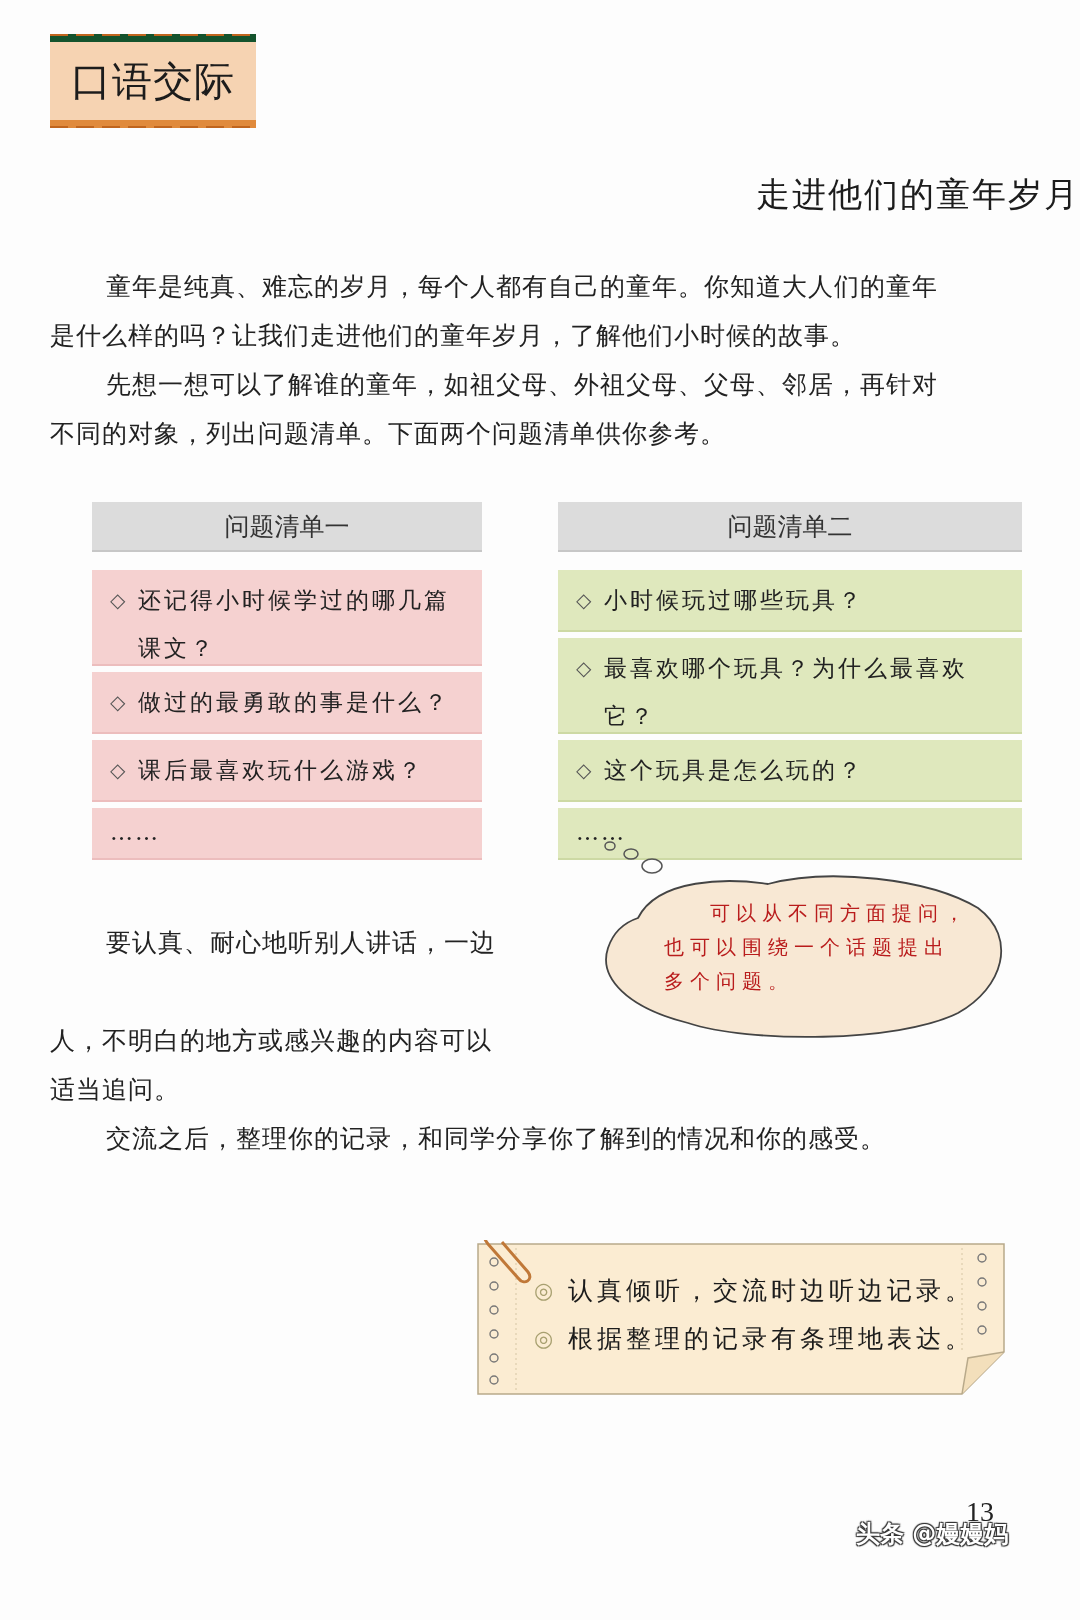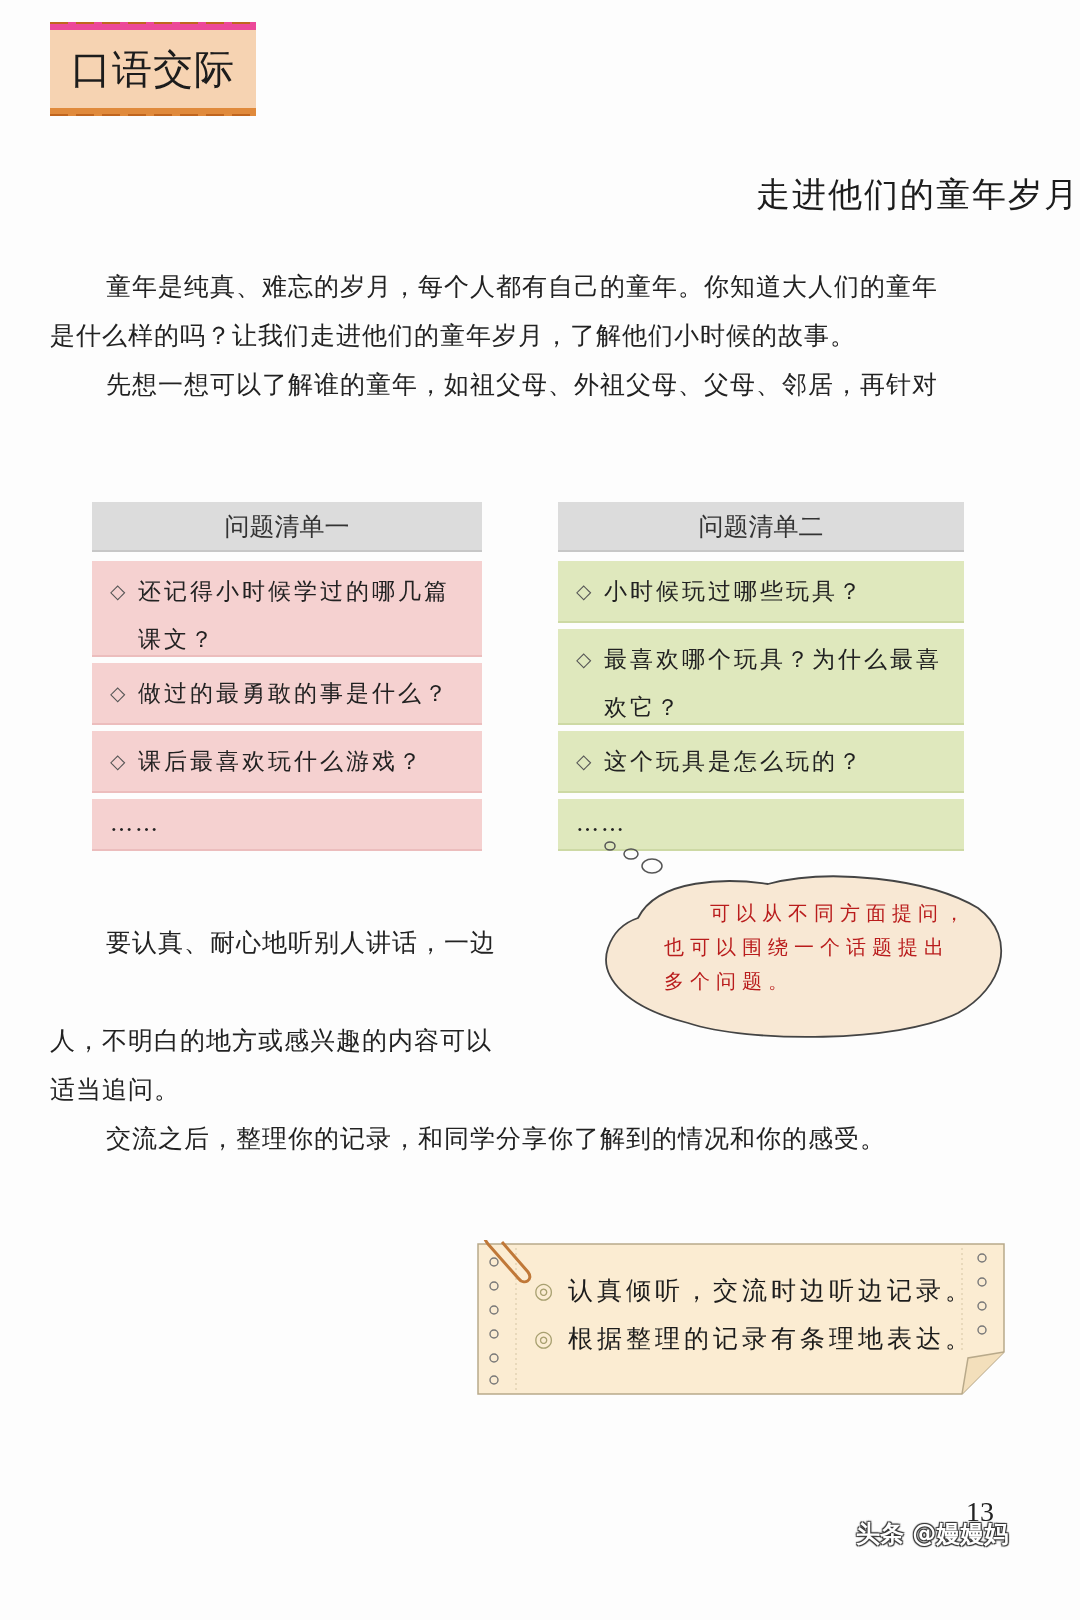--- a/index.html
+++ b/index.html
@@ -1,22 +1,22 @@
 <!DOCTYPE html>
 <html><head>
 <meta charset="utf-8">
 <style>
   * { box-sizing: border-box; margin: 0; padding: 0; }
   html, body { width: 1080px; height: 1620px; background: #fdfdfd; overflow: hidden; }
   body { position: relative; font-family: "DejaVu Serif", "Liberation Serif", serif; color: #222; }
 
   .section-tag {
-    position: absolute; left: 50px; top: 22px; width: 206px; height: 94px;
+    position: absolute; left: 50px; top: 34px; width: 206px; height: 94px;
     background: #f6d3b2;
-    border-top: 8px solid #ec4899; border-bottom: 8px solid #e08a3c;
+    border-top: 8px solid #14532d; border-bottom: 8px solid #e08a3c;
     display: flex; align-items: center; justify-content: center;
   }
   .section-tag::before, .section-tag::after {
     content: ""; position: absolute; left: 0; right: 0; height: 2px;
     background: repeating-linear-gradient(90deg, #c0651e 0 18px, transparent 18px 26px);
   }
   .section-tag::before { top: -8px; }
   .section-tag::after { bottom: -8px; }
   .section-tag-text { font-size: 40px; letter-spacing: 1px; color: #1c1c1c; }
 
@@ -27,25 +27,25 @@
 
   .para {
     position: absolute; left: 50px; width: 990px;
     font-family: "DejaVu Sans", "Liberation Sans", sans-serif;
     font-size: 25px; line-height: 49px; color: #222; letter-spacing: 1px;
   }
   .para .indent { display: inline-block; width: 56px; }
 
   .qlist { position: absolute; top: 502px; }
   .qlist-1 { left: 92px; width: 390px; }
-  .qlist-2 { left: 558px; width: 406px; }
+  .qlist-2 { left: 558px; width: 464px; }
   .qhead {
     height: 50px; background: #dcdcdc; border-bottom: 2px solid #c7c7c7;
     display: flex; align-items: center; justify-content: center;
-    font-size: 25px; color: #333; margin-bottom: 9px;
+    font-size: 25px; color: #333; margin-bottom: 18px;
   }
   .qitem {
     margin-bottom: 6px; padding: 6px 10px 6px 18px;
     font-family: "DejaVu Serif", serif; font-size: 23px; line-height: 48px; letter-spacing: 3px;
     display: flex;
   }
   .qlist-1 .qitem { background: #f5d1d0; border-bottom: 2px solid #ecbdbd; }
   .qlist-2 .qitem { background: #dfe8bd; border-bottom: 2px solid #cdd9a4; }
   .qbullet { width: 28px; flex: none; color: #555; font-size: 20px; }
   .qitem.dots { height: 52px; letter-spacing: 2px; padding-left: 18px; line-height: 36px; }
@@ -80,20 +80,21 @@
 </div>
 
 <div class="page-title">走进他们的童年岁月</div>
 
 <div class="para" style="top:262px;">
   <span class="indent"></span><span>童年是纯真、难忘的岁月，每个人都有自己的童年。你知道大人们的童年</span><br>
   <span>是什么样的吗？让我们走进他们的童年岁月，了解他们小时候的故事。</span>
 </div>
 <div class="para" style="top:360px;">
   <span class="indent"></span><span>先想一想可以了解谁的童年，如祖父母、外祖父母、父母、邻居，再针对</span><br>
+  <span>不同的对象，列出问题清单。下面两个问题清单供你参考。</span>
 </div>
 
 <div class="qlist qlist-1">
   <div class="qhead">问题清单一</div>
   <div class="qitem" style="height:96px;">
     <span class="qbullet">◇</span>
     <span>还记得小时候学过的哪几篇课文？</span>
   </div>
   <div class="qitem">
     <span class="qbullet">◇</span>

